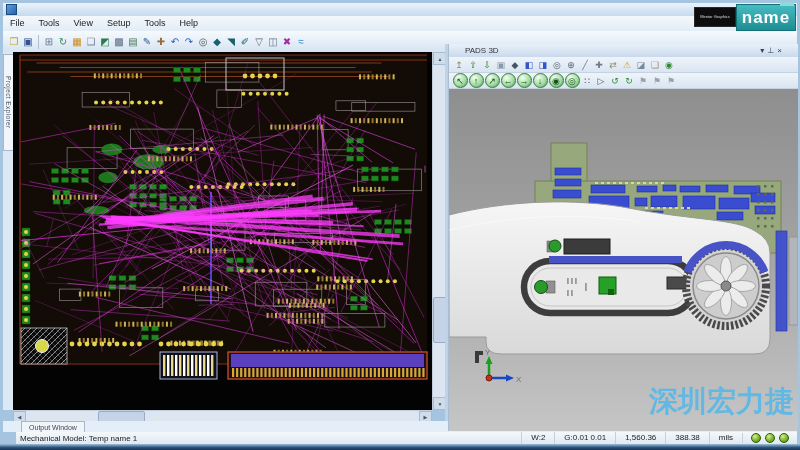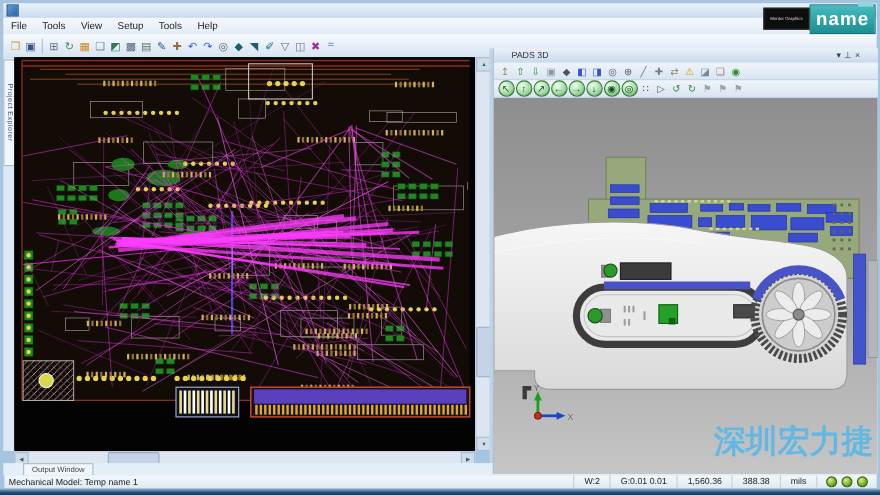--- a/index.html
+++ b/index.html
@@ -62,21 +62,21 @@
   .p3dbtns span{font-size:8px;line-height:13px;color:#345;}
   .p3dtb{height:15px;background:linear-gradient(#eef4fa,#dae5f1);display:flex;align-items:center;padding-left:3px;
     border-bottom:1px solid #c4d2e2;}
   .p3dtb .ticn{width:13px;height:13px;font-size:9px;}
   .viewport3d{flex:1;overflow:hidden;position:relative;}
   
   .outputrow{position:absolute;left:3px;top:421px;right:3px;height:11px;background:#e4eef8;}
   .otab{position:absolute;left:18px;top:0;width:62px;height:10px;background:#f0f5fa;border:1px solid #a8b8c8;
     font-size:7px;color:#445;display:flex;align-items:center;justify-content:center;}
   
-  .statusbar{position:absolute;left:4px;top:432px;right:3px;height:12px;
+  .statusbar{position:absolute;left:16px;top:432px;right:3px;height:12px;
     background:linear-gradient(#f4f8fb,#dfe8f1);display:flex;align-items:center;font-size:8px;color:#222;}
   .statusbar .model{padding-left:4px;white-space:nowrap;}
   .sright{margin-left:auto;display:flex;align-items:center;height:15px;}
   .sf{padding:0 9px;border-left:1px solid #c6d0da;line-height:12px;white-space:nowrap;}
   .lights{display:flex;gap:4px;padding:0 8px;border-left:1px solid #c6d0da;}
   .glight{width:8px;height:8px;border-radius:50%;border:1px solid #2f5a08;
     background:radial-gradient(circle at 35% 30%,#d8f090,#7ab428 55%,#4a7a10);}
   .framebottom{position:absolute;left:0;right:0;bottom:0;height:6px;
     background:linear-gradient(#9cc0dc,#2a4e74 60%,#16365a);}
 </style>

